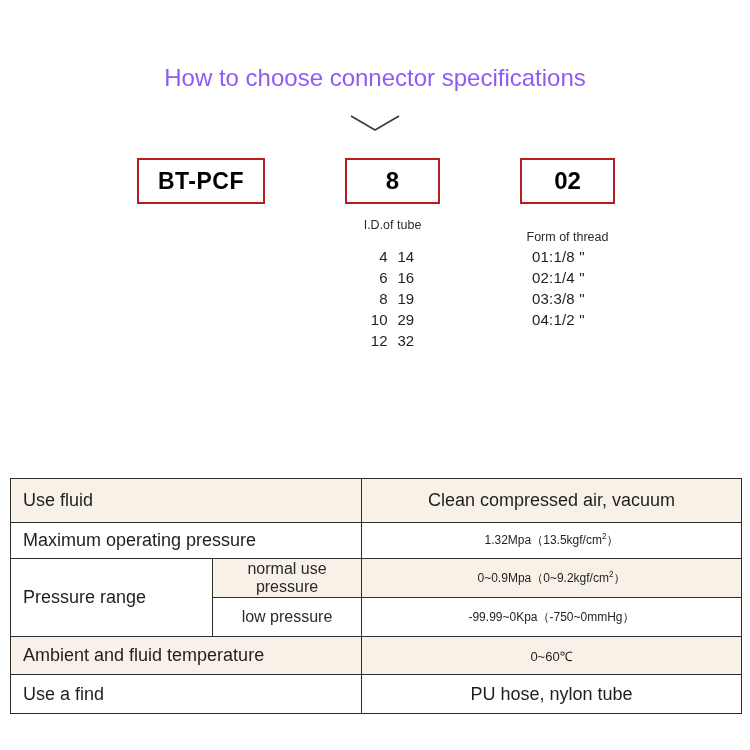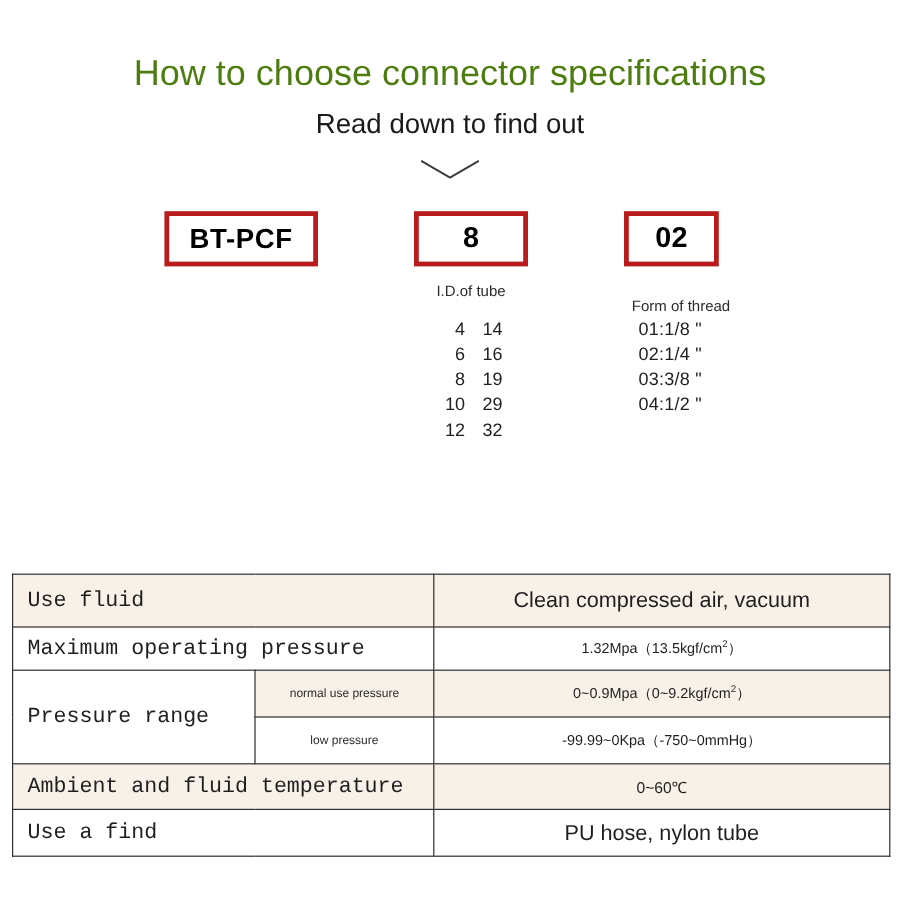--- a/index.html
+++ b/index.html
@@ -15,26 +15,26 @@
     overflow: hidden;
     position: relative;
   }
 
   
   .header {
     padding-top: 44px;
     text-align: center;
   }
   .title {
-    color: #4d7c0f;
-    font-size: 30px;
+    color: #8b5cf6;
+    font-size: 24px;
     font-weight: 400;
     line-height: 36px;
     letter-spacing: 0px;
-    margin: 0;
+    margin: 16px;
   }
   .subtitle {
     color: #1a1a1a;
     font-size: 23px;
     font-weight: 400;
     line-height: 30px;
     margin: 8px 0 0 0;
   }
 
   
@@ -48,21 +48,21 @@
   }
 
   
   .code-area {
     position: relative;
     height: 215px;
     margin-top: 4px;
   }
   .codebox {
     position: absolute;
-    border: 4px solid #b91c1c;
+    border: 2px solid #b91c1c;
     background: #ffffff;
     box-sizing: border-box;
     display: flex;
     align-items: center;
     justify-content: center;
     font-weight: bold;
     color: #000000;
   }
   #box-series {
     left: 137px;
@@ -75,21 +75,21 @@
   #box-id {
     left: 345px;
     top: 8px;
     width: 95px;
     height: 46px;
     font-size: 24px;
   }
   #box-thread {
     left: 520px;
     top: 8px;
-    width: 79px;
+    width: 95px;
     height: 46px;
     font-size: 24px;
   }
 
   .caption {
     position: absolute;
     font-size: 12.5px;
     color: #2b2b2b;
     text-align: center;
     white-space: nowrap;
@@ -120,21 +120,21 @@
   #opts-id .optrow {
     display: flex;
     justify-content: center;
   }
   #opts-id .c1 {
     width: 26px;
     text-align: right;
   }
   #opts-id .c2 {
     width: 26px;
-    text-align: center;
+    text-align: left;
     margin-left: 10px;
   }
   #opts-thread {
     left: 520px;
     top: 96px;
     width: 110px;
     text-align: left;
     padding-left: 12px;
   }
   #opts-thread .optrow {
@@ -168,24 +168,23 @@
     background: #f8f1e8;
   }
   td.cell-white {
     background: #ffffff;
   }
   td.label {
     font-size: 18px;
     color: #1f1f1f;
     text-align: left;
     padding-left: 26px;
-    font-family: Liberation Mono, monospace;
   }
   td.sublabel {
-    font-size: 10px;
+    font-size: 16px;
     color: #2b2b2b;
     text-align: center;
     padding: 0 6px;
   }
   td.value {
     font-size: 18px;
     color: #1f1f1f;
     text-align: center;
   }
   td.value.small {
@@ -202,21 +201,20 @@
     font-size: 0.68em;
     vertical-align: super;
     line-height: 0;
   }
 </style>
 </head>
 <body>
 
 <div class="header">
   <h1 class="title">How to choose connector specifications</h1>
-  <p class="subtitle">Read down to find out</p>
 </div>
 
 <div class="chevron-wrap">
   <svg width="56" height="22" viewBox="0 0 56 22">
     <polyline points="4,4 28,18 52,4" fill="none" stroke="#3a3a3a" stroke-width="1.6"></polyline>
   </svg>
 </div>
 
 <div class="code-area">
 

